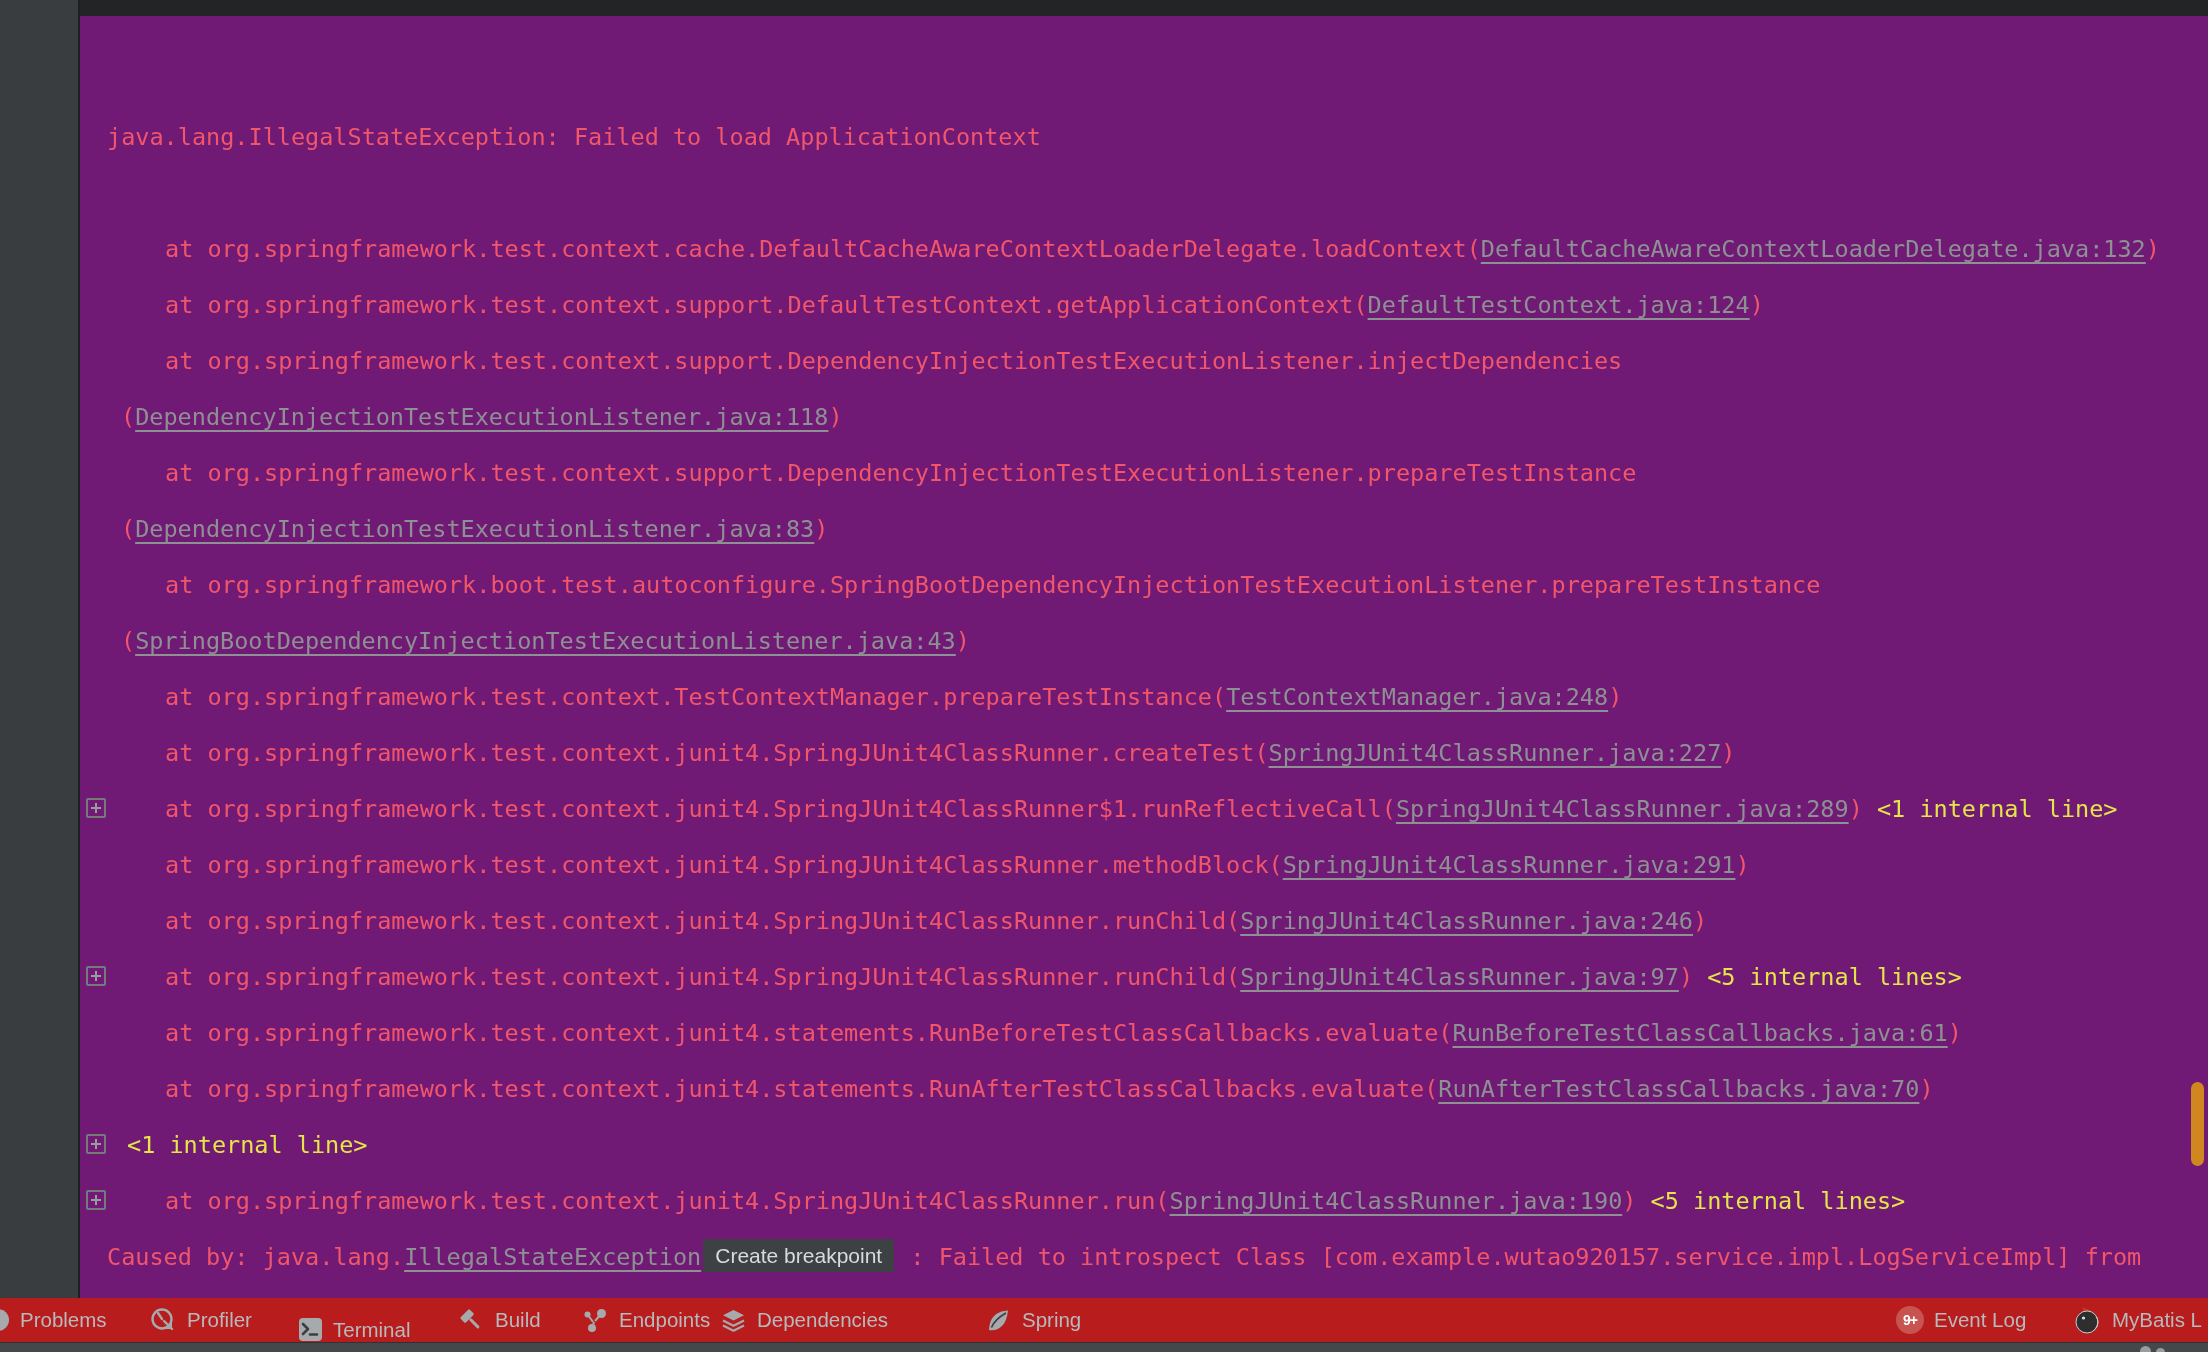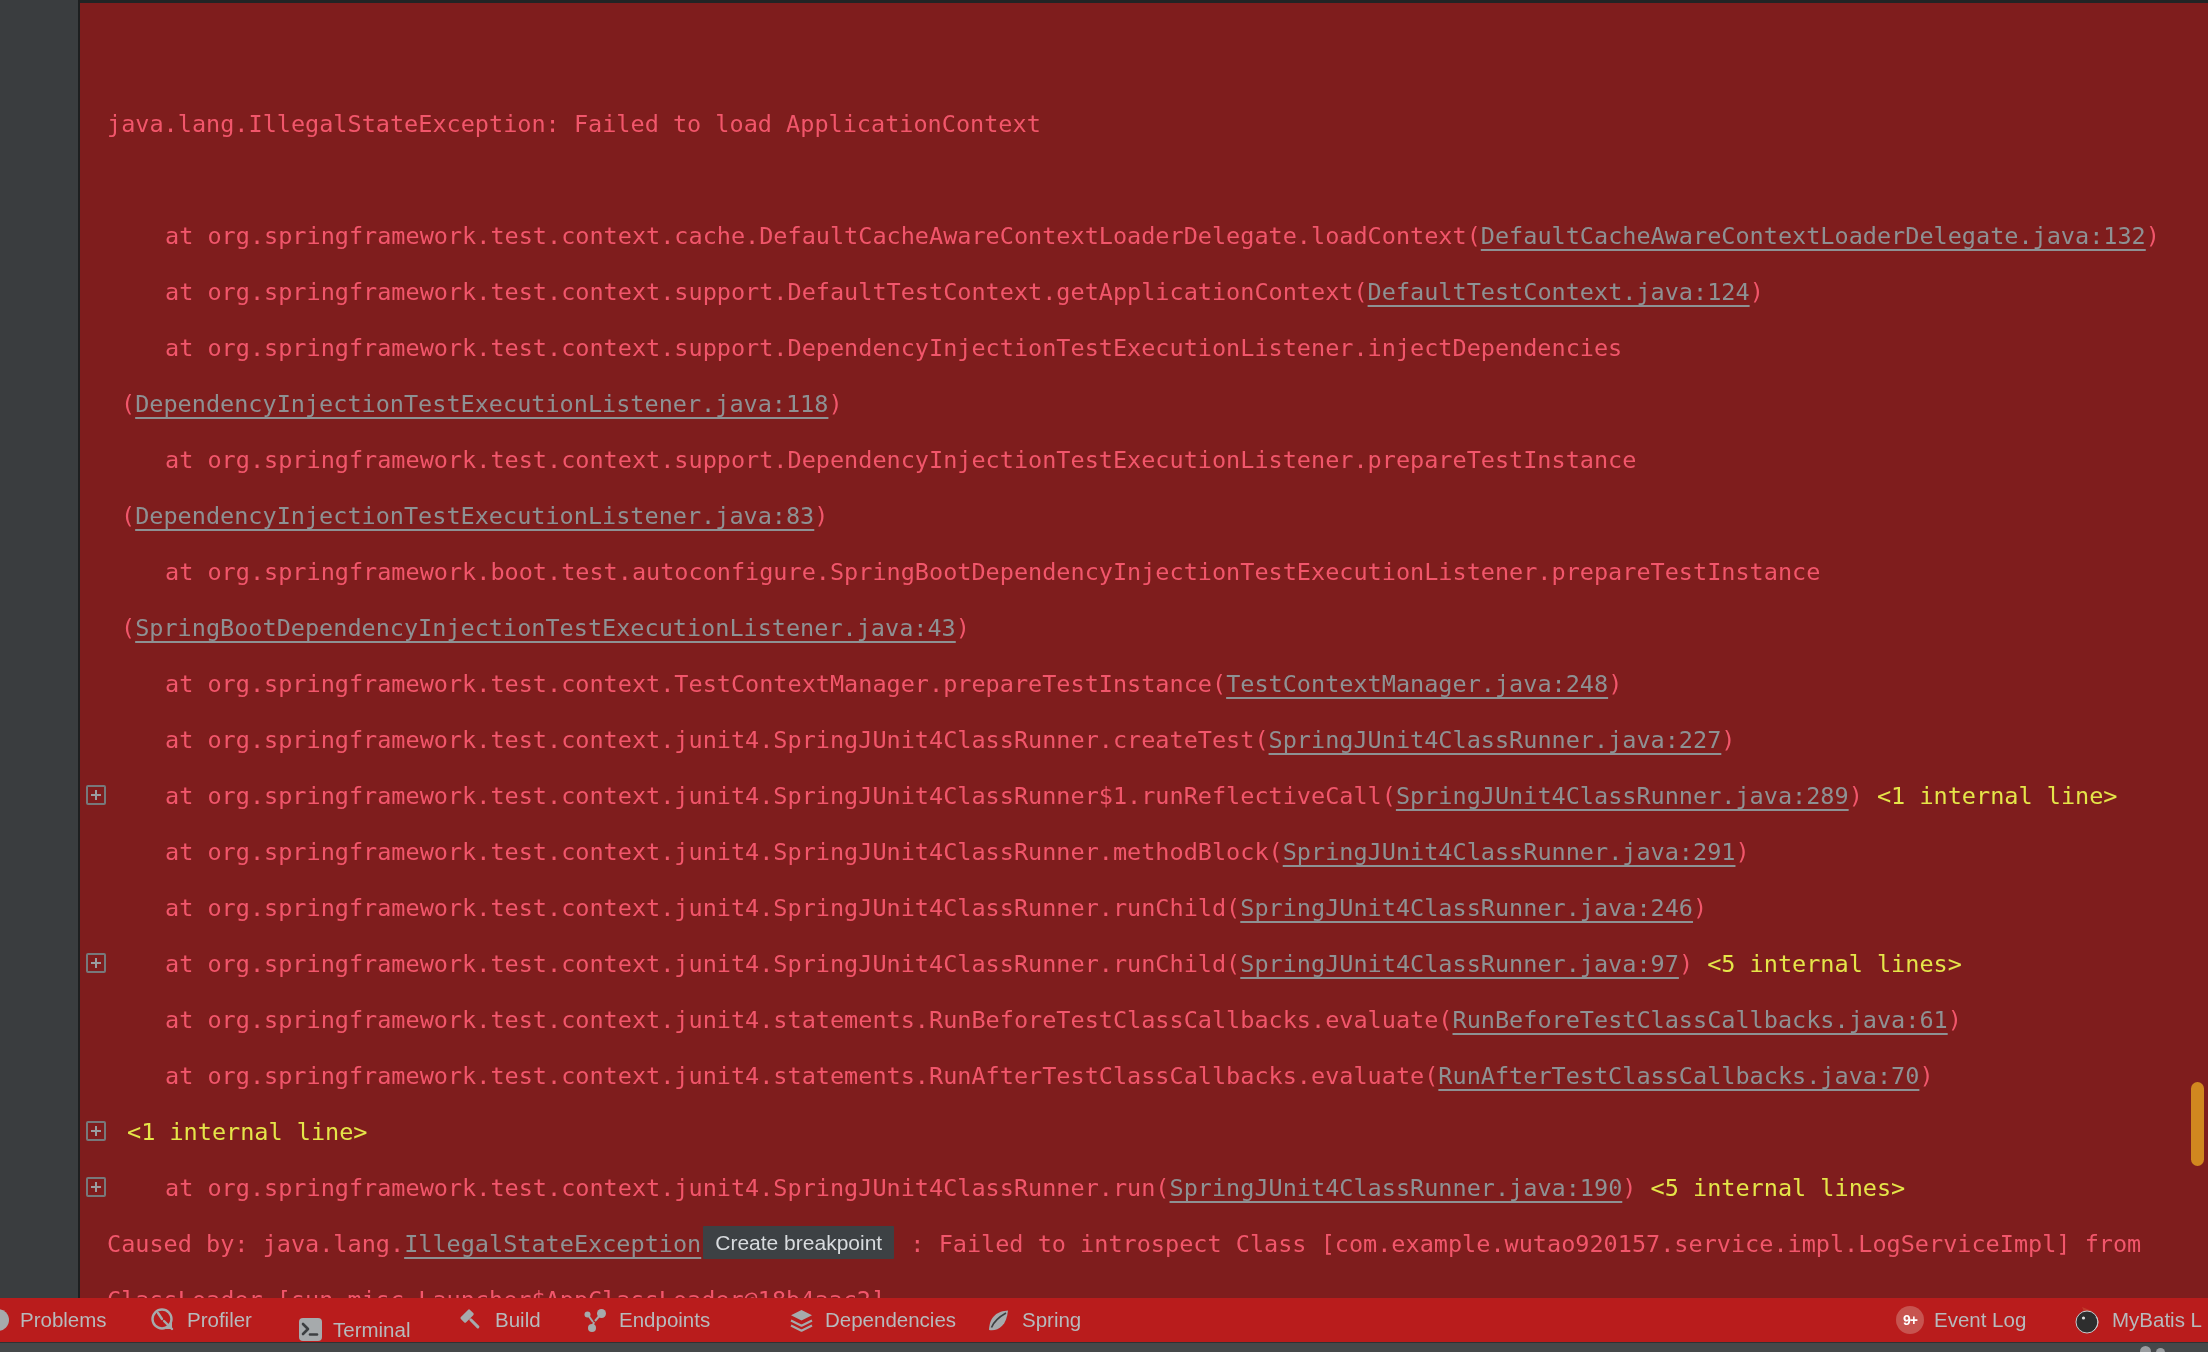--- a/index.html
+++ b/index.html
@@ -7,22 +7,22 @@
     width:2208px;height:1352px;position:relative;overflow:hidden;
     background:#222425;font-family:"DejaVu Sans Mono",monospace;
   }
   
   #side-strip{
     position:absolute;left:0;top:0;width:78px;height:1298px;
     background:#3a3d3f;border-right:2px solid #1d1f20;
   }
   
   #console{
-    position:absolute;left:80px;top:3px;right:0;height:1298px;
-    overflow:hidden;background:#7f1d1d;
+    position:absolute;left:80px;top:16px;right:0;height:1298px;
+    overflow:hidden;background:#701a75;
     padding:93px 0 0 27px;box-sizing:border-box;
     font-size:23.5px;line-height:56px;white-space:pre;
   }
   .line{position:relative;height:56px;}
   .ind-at{padding-left:58px;}
   .ind-cont{padding-left:14px;}
   .ind-fold{padding-left:20px;}
   .seg-red{color:#f2566b;}
   .seg-link{color:#8e9193;text-decoration:underline;text-underline-offset:5px;cursor:pointer;}
   .seg-fold{color:#e5e549;cursor:pointer;}
@@ -128,21 +128,21 @@
           </g>
           <g fill="#a6aaac">
             <circle cx="5.5" cy="7.5" r="3"></circle>
             <circle cx="19.5" cy="6.5" r="4.5"></circle>
             <circle cx="10" cy="21" r="4"></circle>
           </g>
         </svg>
       </span>
       <span>Endpoints</span>
     </div>
-    <div class="tab" style="left: 788px; text-align: right;">
+    <div class="tab" style="left: 720px; text-align: right;">
       <span class="ticon">
         <svg width="27" height="27" viewBox="0 0 27 27">
           <path d="M13.5 3 L24 8.2 L13.5 13.4 L3 8.2 Z" fill="#a6aaac"></path>
           <path d="M3 13.5 L13.5 18.7 L24 13.5" fill="none" stroke="#a6aaac" stroke-width="2.2" stroke-linejoin="round"></path>
           <path d="M3 18.5 L13.5 23.7 L24 18.5" fill="none" stroke="#a6aaac" stroke-width="2.2" stroke-linejoin="round"></path>
         </svg>
       </span>
       <span>Dependencies</span>
     </div>
     <div class="tab" style="left: 985px;">

